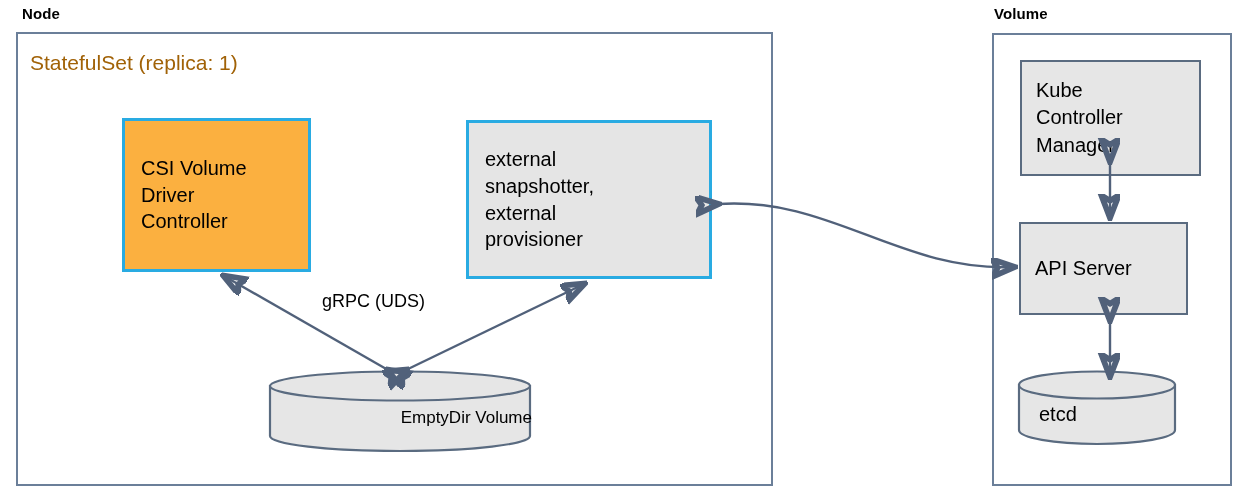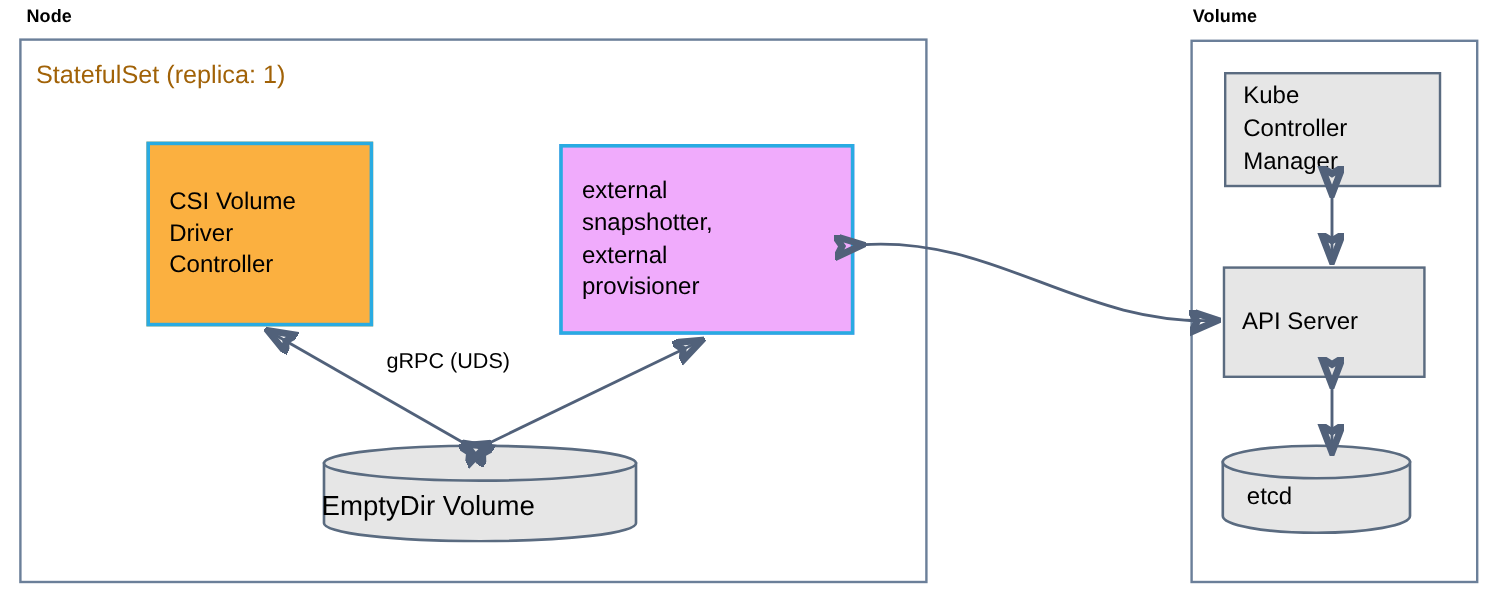--- a/index.html
+++ b/index.html
@@ -58,21 +58,21 @@
     padding-left: 16px;
   }
   .comp-box .comp-text {
     font-size: 20px;
     line-height: 1.33;
     color: #000000;
     white-space: pre-line;
     text-align: left;
   }
   .comp-box.orange { background: #fbb040; }
-  .comp-box.green  { background: #f0abfc; }
+  .comp-box.green  { background: #e5e5e5; }
 
   
   .gray-box {
     position: absolute;
     box-sizing: border-box;
     background: #e6e6e6;
     border: 2px solid #5a6b80;
     display: flex;
     align-items: center;
     justify-content: flex-start;
@@ -88,22 +88,22 @@
 
   
   .cylinder {
     position: absolute;
   }
   .cylinder svg { display: block; }
   .cylinder .cyl-label {
     position: absolute;
     left: 0;
     right: 0;
-    text-align: left;
-    font-size: 23px;
+    text-align: right;
+    font-size: 17px;
     color: #000000;
     white-space: nowrap;
   }
 
   
   .edge-label {
     position: absolute;
     font-size: 18px;
     color: #000000;
     white-space: nowrap;
@@ -156,21 +156,21 @@
     </svg>
     <div class="cyl-label" style="top:38px;">EmptyDir Volume</div>
   </div>
 
   <div class="edge-label" style="left:322px; top:291px;">gRPC (UDS)</div>
 
   <div class="group-label" style="left:994px; top:5px;">Volume</div>
 
   <div class="group-box" style="left:992px; top:33px; width:240px; height:453px;"></div>
 
-  <div class="gray-box" style="left:1020px; top:60px; width:181px; height:96px;">
+  <div class="gray-box" style="left:1020px; top:60px; width:181px; height:116px;">
     <span class="gray-text">Kube
 Controller
 Manager</span>
   </div>
 
   <div class="gray-box" style="left:1019px; top:222px; width:169px; height:93px;align-items:center;">
     <span class="gray-text">API Server</span>
   </div>
 
   <div class="cylinder" style="left:1017px; top:370px; width:160px; height:76px;">

